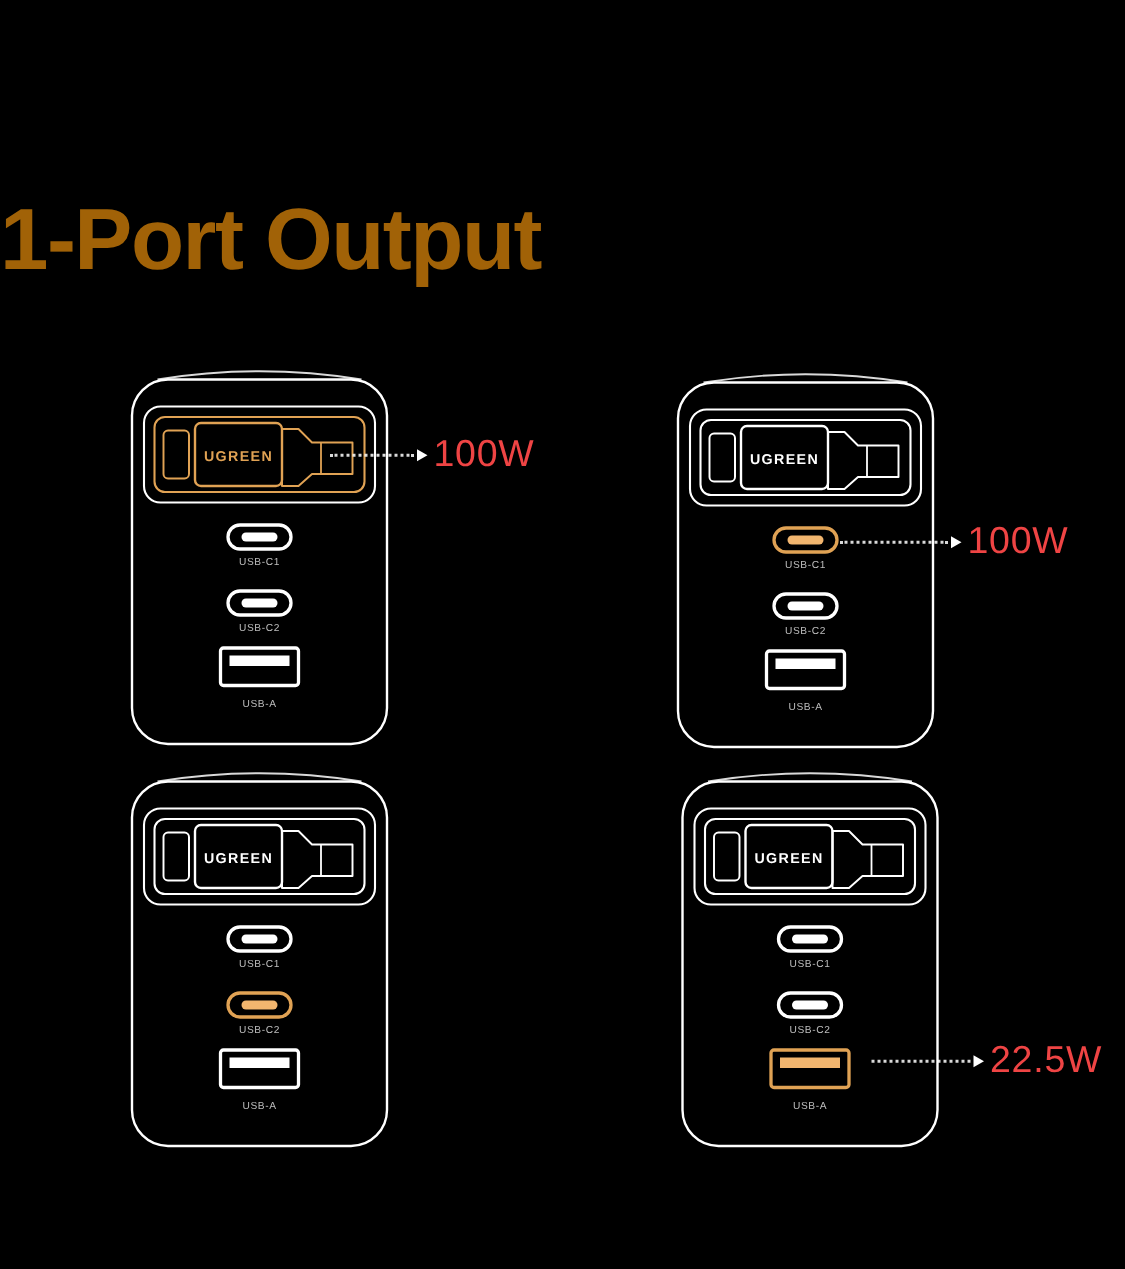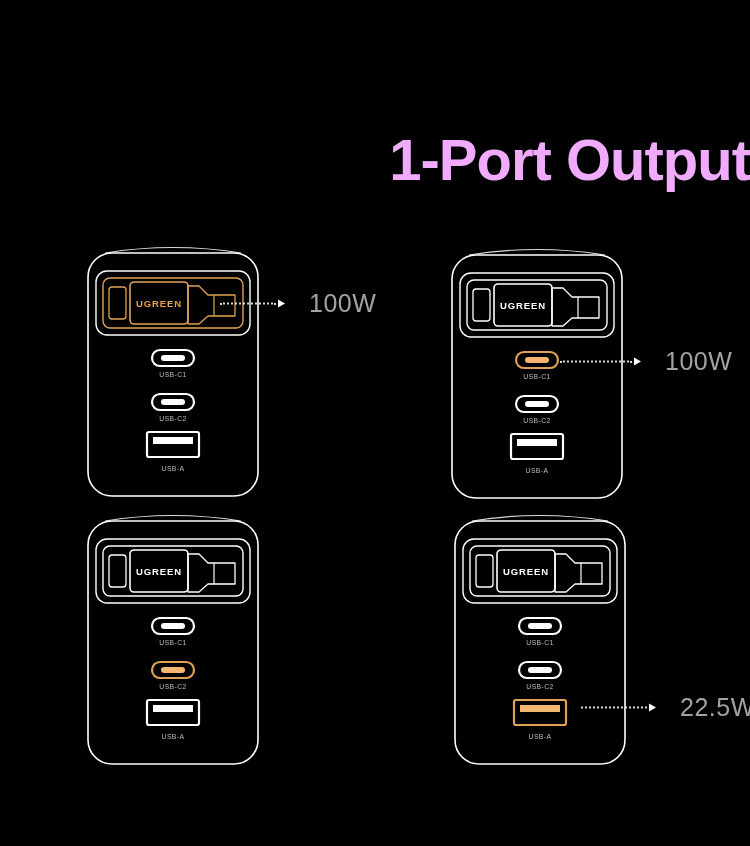--- a/index.html
+++ b/index.html
@@ -2,40 +2,40 @@
 <html><head>
 <meta charset="utf-8">
 <style>
   html,body{margin:0;padding:0;background:#000;}
   #canvas{
     position:relative;width:750px;height:846px;background:#000;
     overflow:hidden;font-family:"Liberation Sans", sans-serif;
   }
   #title{
     position:absolute;top:126px;left:0;width:750px;margin:0;
-    text-align:right;color:#f0abfc;font-size:58px;font-weight:800;
+    text-align:left;color:#a16207;font-size:58px;font-weight:800;
     letter-spacing:-1px;
   }
   .cell{position:absolute;width:180px;height:260px;}
   #cell0{left:83px;top:240px;}
   #cell1{left:447px;top:242px;}
   #cell2{left:83px;top:508px;}
   #cell3{left:450px;top:508px;}
   .callout{
     position:absolute;display:flex;align-items:center;
     transform:translateY(-50%);
   }
   .dots{height:0;border-top:2px dotted rgba(255,255,255,.85);}
   .arrowhead{
     width:0;height:0;margin-left:2px;
     border-left:7px solid #fff;
     border-top:4px solid transparent;border-bottom:4px solid transparent;
   }
   .watt{
-    color:#a3a3a3;font-size:25px;font-weight:500;margin-left:24px;
+    color:#ef4444;font-size:25px;font-weight:500;margin-left:4px;
     letter-spacing:.5px;white-space:nowrap;
   }
   #callout0{left:220px;top:303px;}
   #callout1{left:560px;top:361px;}
   #callout2{left:196px;top:669px;}
   #callout3{left:568px;top:707px;padding-left:13px;}
 </style>
 </head>
 <body>
 

